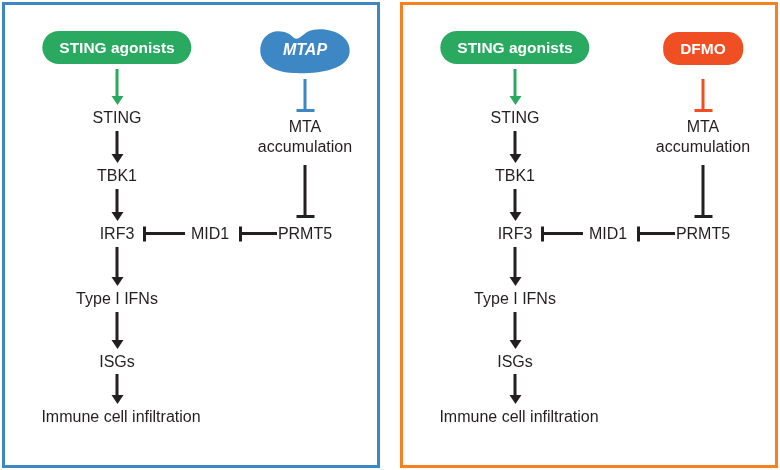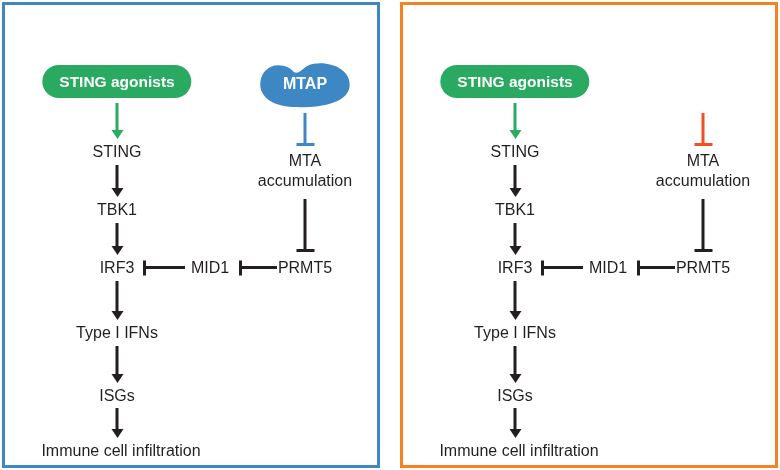--- a/index.html
+++ b/index.html
@@ -17,21 +17,21 @@
     border:3px solid var(--accent,#3e87c5); background:#fff;
   }
   .panel.left  { left:2px; }
   .panel.right { left:400px; }
 
   .panel-header {
     height:36px; background:var(--accent,#3e87c5); color:#fff;
     font-weight:bold; font-size:21px; letter-spacing:.2px;
     display:flex; align-items:center; justify-content:center;
   }
-  .panel-body { position:relative; width:100%; height:calc(100% - 36px);margin-top:34px; }
+  .panel-body { position:relative; width:100%; height:calc(100% - 36px); }
 
   .node {
     position:absolute; transform:translateX(-50%);
     font-size:16px; line-height:1.25; white-space:nowrap; text-align:center;
   }
   .node.wrap { white-space:normal; width:122px; }
 
   .pill {
     position:absolute; transform:translateX(-50%);
     height:33px; padding:0 17px; border-radius:17px;
@@ -61,21 +61,21 @@
     transform:translateX(-50%); width:18px; height:3px; background:var(--c);
   }
 
   
   .htbar { --c:#231f20; position:absolute; height:3px; background:var(--c); }
   .htbar::before {
     content:""; position:absolute; left:0; top:50%;
     transform:translateY(-50%); width:3px; height:15px; background:var(--c);
   }
 
-  .blob-wrap { position:absolute; transform:translateX(-50%); width:96px; height:50px; }
+  .blob-wrap { position:absolute; transform:translateX(-50%); width:96px; height:50px;font-style:italic; }
   .blob-wrap svg { display:block; width:96px; height:50px; }
   .blob-label {
     position:absolute; inset:0; display:flex; align-items:center; justify-content:center;
     color:#fff; font-weight:bold; font-size:16px;
   }
 </style>
 </head>
 <body>
 
 <div class="figure">
@@ -130,20 +130,21 @@
 
       <div class="htbar" style="left:234px; top:227px; width:38px"></div>
     </div>
   </div>
 
   <div class="panel right" style="--accent: #f5821f;">
     <div class="panel-body">
 
       <div class="pill" style="left: 112px; top: 26px; background: rgb(42, 169, 97);">STING agonists</div>
 
+      <div class="pill" style="left: 300px; top: 27px; border-radius: 15px; background: rgb(240, 78, 35);">DFMO</div>
 
       <div class="varrow" style="left: 112px; top: 64px; height: 27px; --c: #2aa961;"></div>
 
       <div class="node" style="left:112px; top:103px">STING</div>
 
       <div class="varrow" style="left:112px; top:126px; height:23px"></div>
 
       <div class="node" style="left:112px; top:161px">TBK1</div>
 
       <div class="varrow" style="left:112px; top:184px; height:23px"></div>

